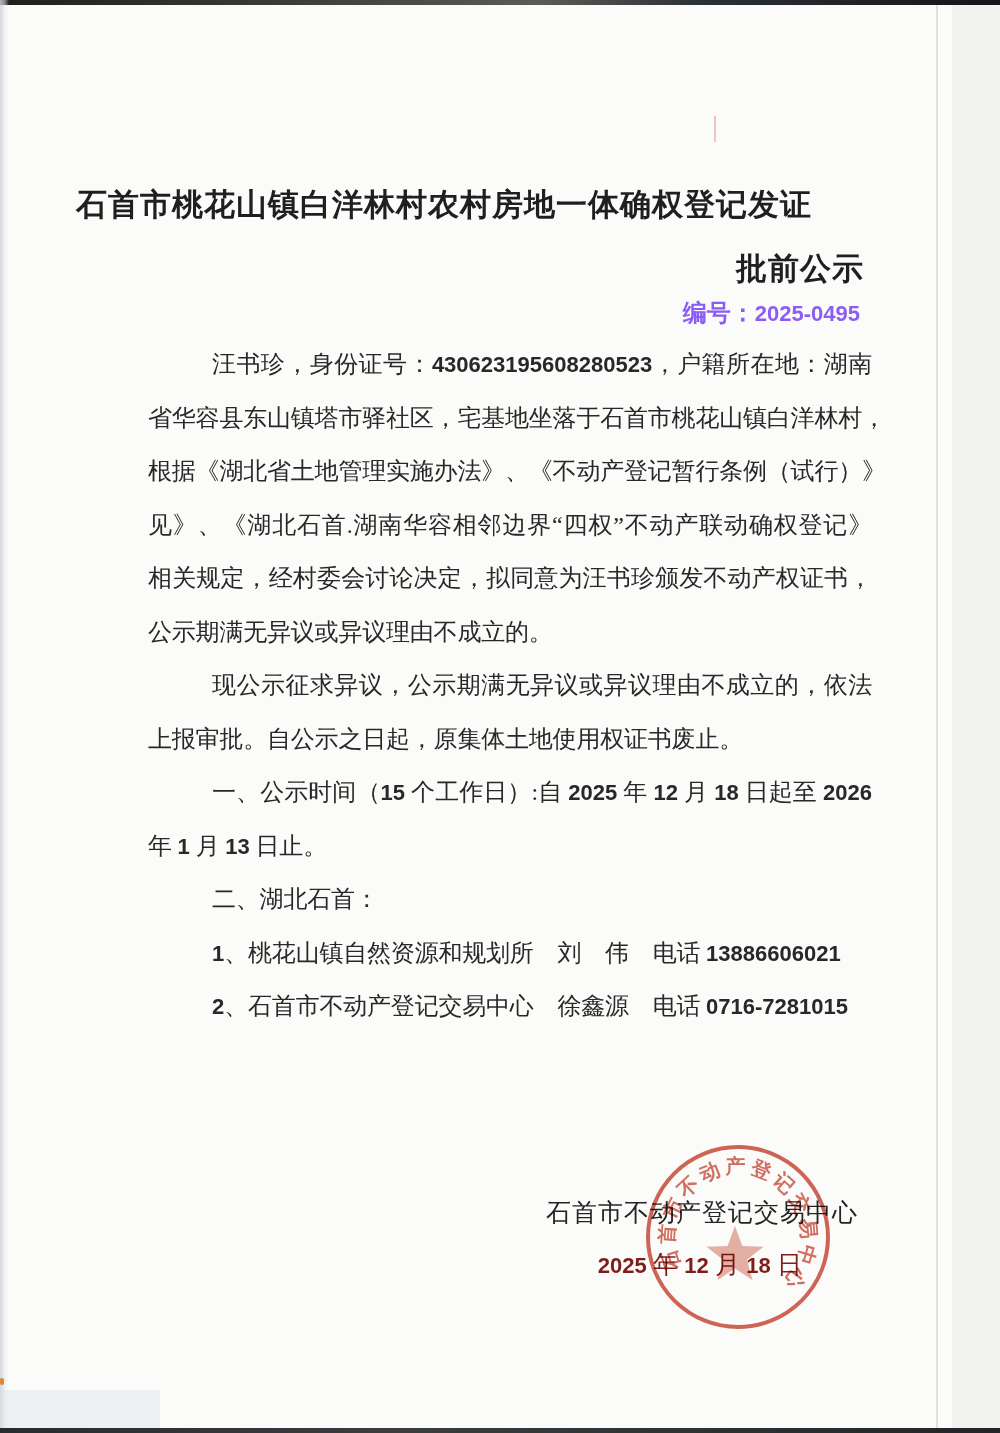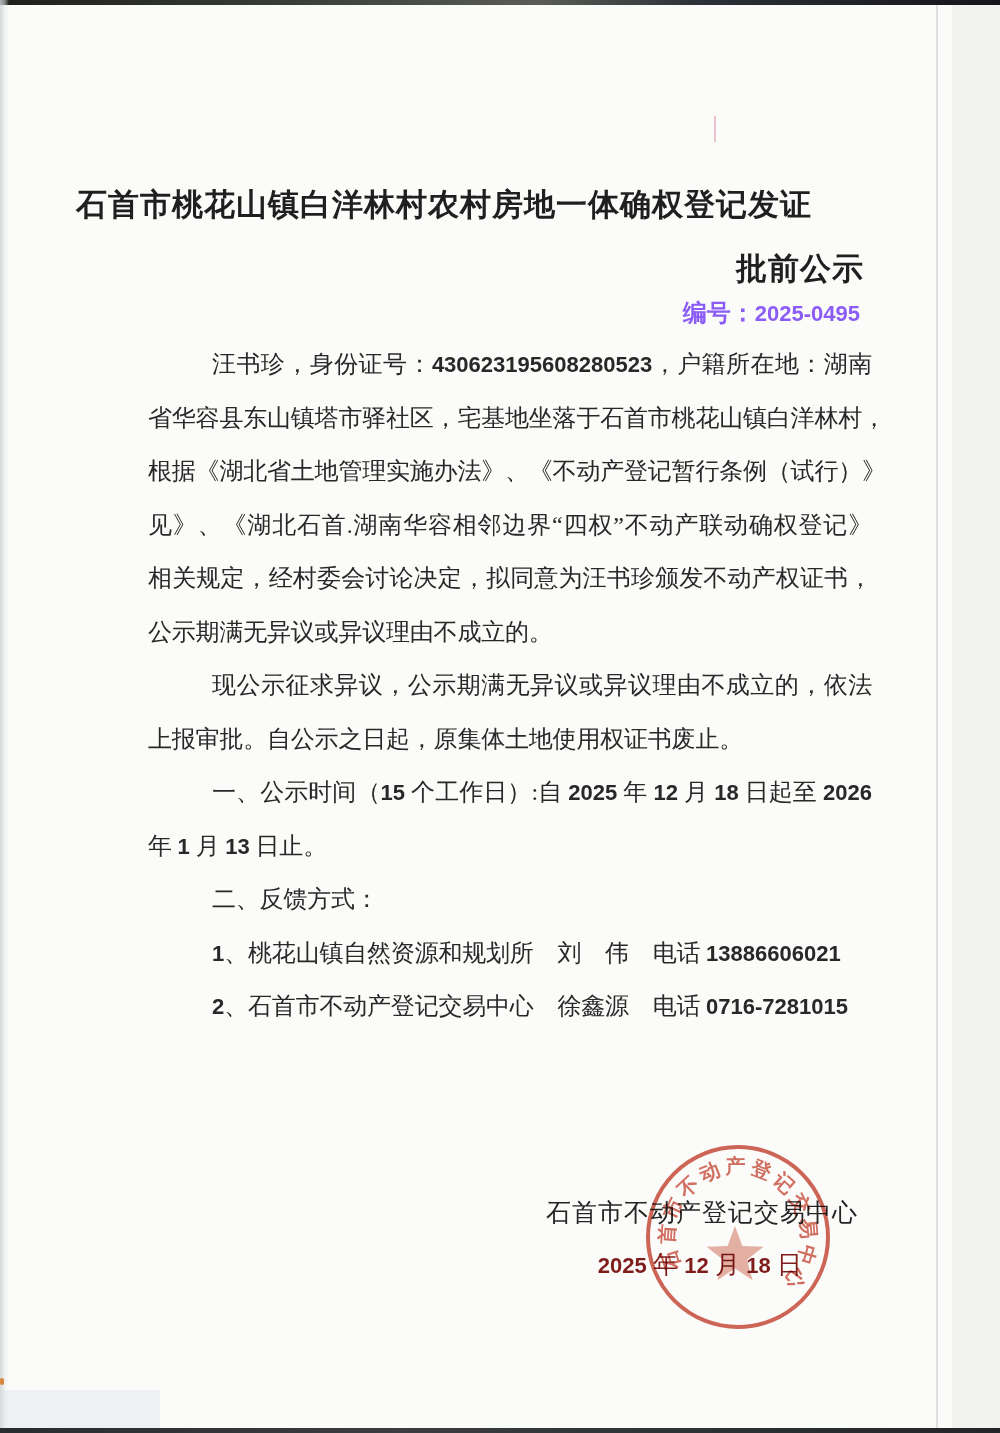--- a/index.html
+++ b/index.html
@@ -72,21 +72,21 @@
     <div class="bline ind flush">汪书珍，身份证号：<span class="num">430623195608280523</span>，户籍所在地：湖南</div>
     <div class="bline flush">省华容县东山镇塔市驿社区，宅基地坐落于石首市桃花山镇白洋林村，</div>
     <div class="bline flush">根据《湖北省土地管理实施办法》、《不动产登记暂行条例（试行）》</div>
     <div class="bline flush">见》、《湖北石首.湖南华容相邻边界“四权”不动产联动确权登记》</div>
     <div class="bline flush">相关规定，经村委会讨论决定，拟同意为汪书珍颁发不动产权证书，</div>
     <div class="bline">公示期满无异议或异议理由不成立的。</div>
     <div class="bline ind flush">现公示征求异议，公示期满无异议或异议理由不成立的，依法</div>
     <div class="bline">上报审批。自公示之日起，原集体土地使用权证书废止。</div>
     <div class="bline ind flush">一、公示时间（<span class="num">15</span> 个工作日）:自 <span class="num">2025</span> 年 <span class="num">12</span> 月 <span class="num">18</span> 日起至 <span class="num">2026</span></div>
     <div class="bline">年 <span class="num">1</span> 月 <span class="num">13</span> 日止。</div>
-    <div class="bline ind">二、反馈方式：</div>
+    <div class="bline ind">二、湖北石首：</div>
     <div class="bline ind"><span class="num">1</span>、桃花山镇自然资源和规划所　刘　伟　电话 <span class="num">13886606021</span></div>
     <div class="bline ind"><span class="num">2</span>、石首市不动产登记交易中心　徐鑫源　电话 <span class="num">0716-7281015</span></div>
   </div>
 
 <div class="sig-org">石首市不动产登记交易中心</div>
 <div class="sig-date"><span class="num">2025</span> 年 <span class="num">12</span> 月 <span class="num">18</span> 日</div>
 
 <svg class="seal" viewBox="0 0 200 200" xmlns="http://www.w3.org/2000/svg">
   <circle cx="100" cy="100" r="90" fill="none" stroke-width="4" stroke="#c94c3b"></circle>
   <polygon points="0,-30 7.35,-10.11 28.53,-9.27 11.89,3.86 17.63,24.27 0,12.5 -17.63,24.27 -11.89,3.86 -28.53,-9.27 -7.35,-10.11" transform="translate(97,119)" opacity="0.9" fill="#e09a8c"></polygon>

